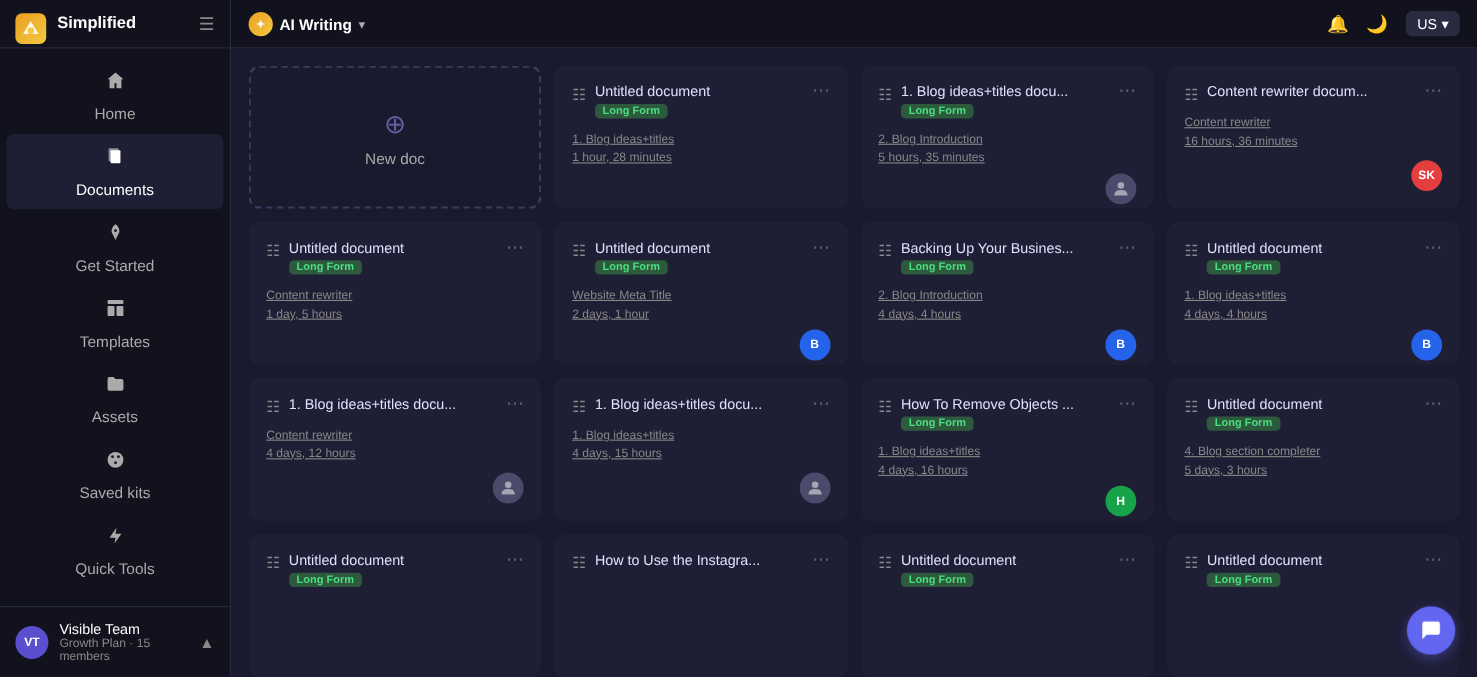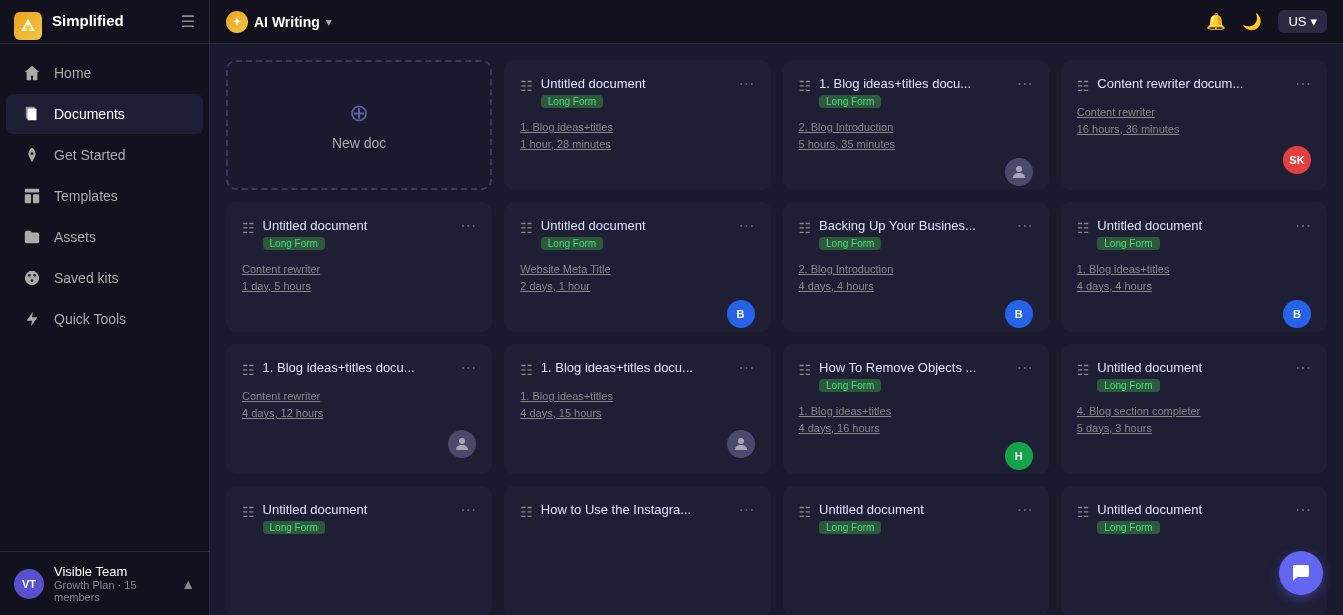--- a/index.html
+++ b/index.html
@@ -37,20 +37,21 @@
     .sidebar-nav { flex: 1; padding: 8px 0; overflow-y: auto; }
     .nav-item {
       display: flex; align-items: center; gap: 12px;
       padding: 10px 16px;
       cursor: pointer;
       color: #aaa;
       font-size: 14px;
       border-radius: 6px;
       margin: 1px 6px;
       transition: background 0.15s;
+      flex-direction: column;
     }
     .nav-item.active { background: #1e1e35; color: #fff; }
     .nav-item .icon { width: 20px; height: 20px; display: flex; align-items: center; justify-content: center; flex-shrink: 0; }
 
     .sidebar-footer {
       padding: 12px 14px;
       border-top: 1px solid #2a2a3e;
       display: flex; align-items: center; gap: 10px;
     }
     .vt-badge {
@@ -161,21 +162,21 @@
       color: #e0e0ff;
       white-space: nowrap;
       overflow: hidden;
       text-overflow: ellipsis;
     }
     .card-badge {
       display: inline-block;
       background: #2d5a3d;
       color: #4ade80;
       font-size: 10px;
-      font-weight: 400;
+      font-weight: 700;
       padding: 1px 7px;
       border-radius: 4px;
       margin-top: 3px;
       text-align: right;
     }
     .card-more {
       color: #666;
       font-size: 16px;
       cursor: pointer;
       flex-shrink: 0;

